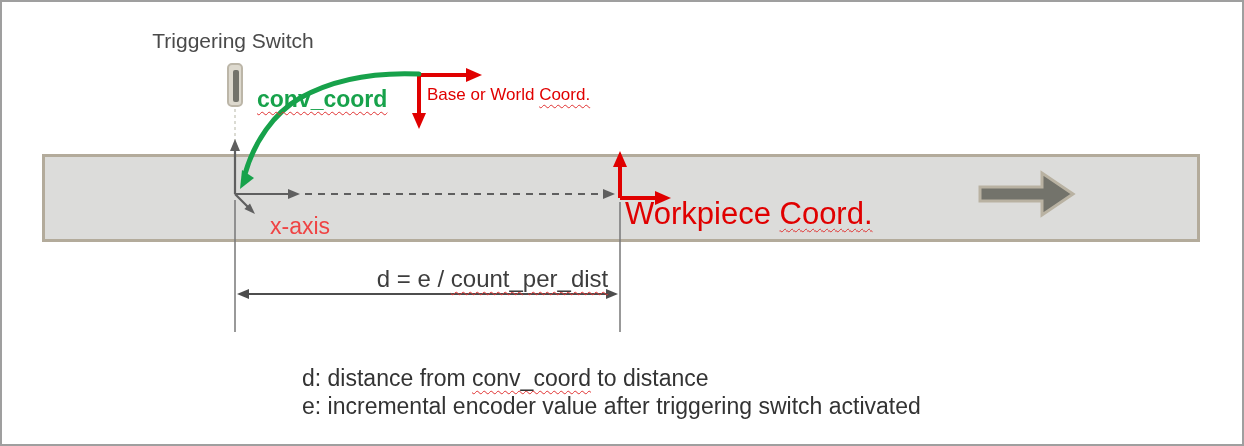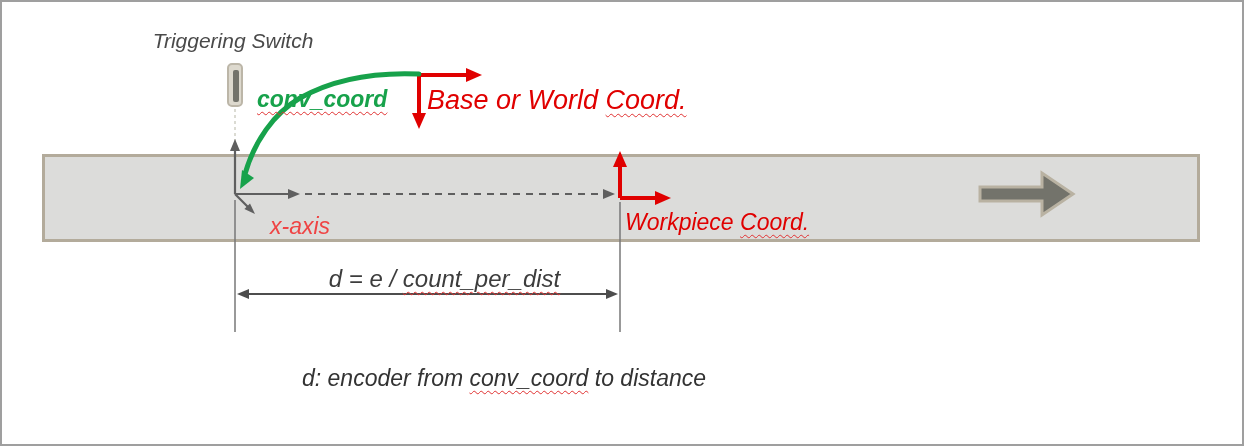--- a/index.html
+++ b/index.html
@@ -13,35 +13,35 @@
     overflow:hidden;
   }
   .abs{position:absolute;}
   #conveyor{
     left:40px;top:152px;width:1158px;height:88px;
     box-sizing:border-box;
     background:var(--conveyor_fill);
     border:3px solid var(--conveyor_border);
   }
   #diagram-svg{left:0;top:0;width:1244px;height:446px;}
-  .lbl{position:absolute;white-space:nowrap;line-height:1.15;font-style:italic;}
+  .lbl{position:absolute;white-space:nowrap;line-height:1.15;}
   .sq{
     text-decoration-line:underline;
     text-decoration-style:wavy;
     text-decoration-color:var(--squiggle);
     text-decoration-thickness:1px;
     text-underline-offset:4px;
   }
   #lbl-trigger{left:145px;top:27px;width:172px;text-align:center;font-size:21px;color:#4a4a4a;}
   #lbl-convcoord{left:255px;top:84px;font-size:23px;color:var(--green);font-weight:bold;}
-  #lbl-baseworld{left:425px;top:83px;font-size:27px;color:var(--red);}
+  #lbl-baseworld{left:425px;top:83px;font-size:17px;color:var(--red);}
   #lbl-conveyor{left:36px;top:197px;font-size:23px;color:var(--yellow);}
   #lbl-xaxis{left:268px;top:211px;font-size:23px;color:#ef4444;}
-  #lbl-workpiece{left:623px;top:207px;font-size:23px;color:var(--red);}
-  #lbl-formula{left:233px;top:263px;width:419px;text-align:center;font-size:24px;color:var(--text_dark);}
+  #lbl-workpiece{left:623px;top:194px;font-size:31px;color:var(--red);}
+  #lbl-formula{left:233px;top:263px;width:419px;text-align:center;font-size:24px;color:var(--text_dark);padding-left:48px;}
   #notes{left:300px;top:362px;font-size:23px;color:#333;}
   #notes .note-line{line-height:28px;}
   #switch-outer{
     left:225px;top:61px;width:16px;height:44px;
     box-sizing:border-box;
     background:#ddd9ce;border:2px solid #bcb6a8;border-radius:5px;
   }
   #switch-inner{
     left:4px;top:5px;width:6px;height:32px;
     background:#73736b;border-radius:2px;
@@ -114,16 +114,17 @@
   <div id="lbl-baseworld" class="lbl"><span>Base or World </span><span class="sq">Coord.</span></div>
 
 
   <div id="lbl-xaxis" class="lbl">x-axis</div>
 
   <div id="lbl-workpiece" class="lbl"><span>Workpiece </span><span class="sq">Coord.</span></div>
 
   <div id="lbl-formula" class="lbl"><span>d = e / </span><span class="sq">count_per_dist</span></div>
 
   <div id="notes" class="lbl">
-    <div class="note-line"><span>d: encoder from </span><span class="sq">conv_coord</span><span> to distance</span></div>
+    <div class="note-line"><span>d: distance from </span><span class="sq">conv_coord</span><span> to distance</span></div>
+    <div class="note-line">e: incremental encoder value after triggering switch activated</div>
   </div>
 
 </div>
 
 </body></html>

